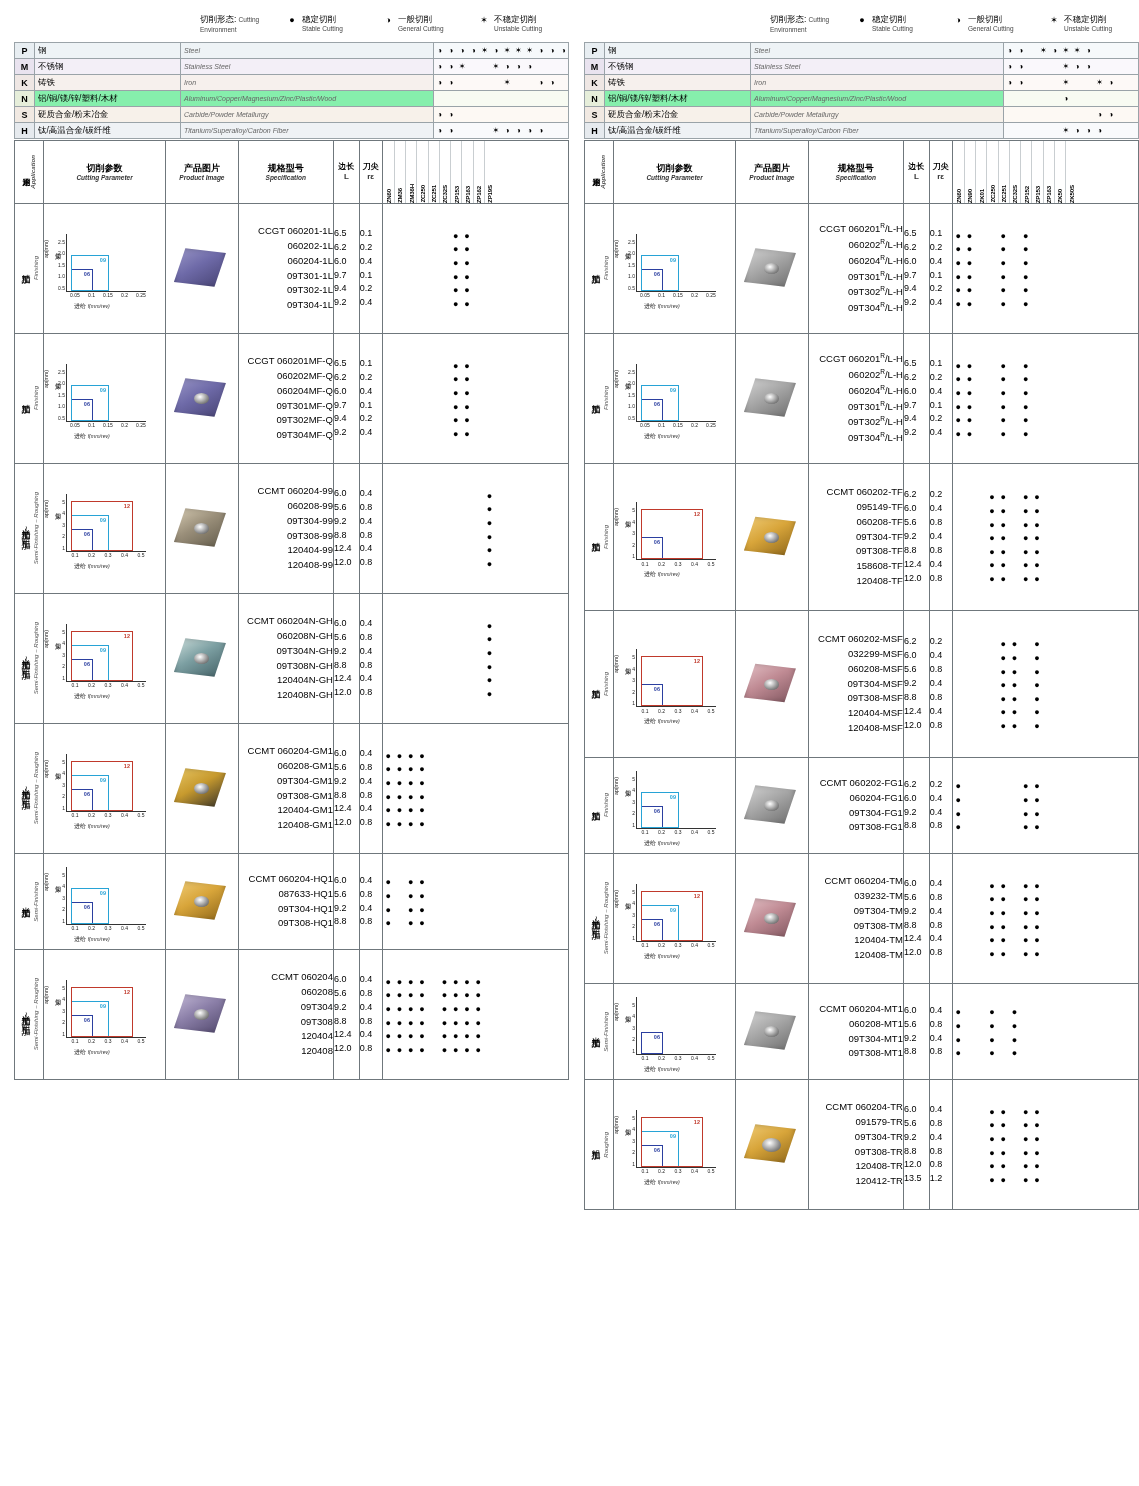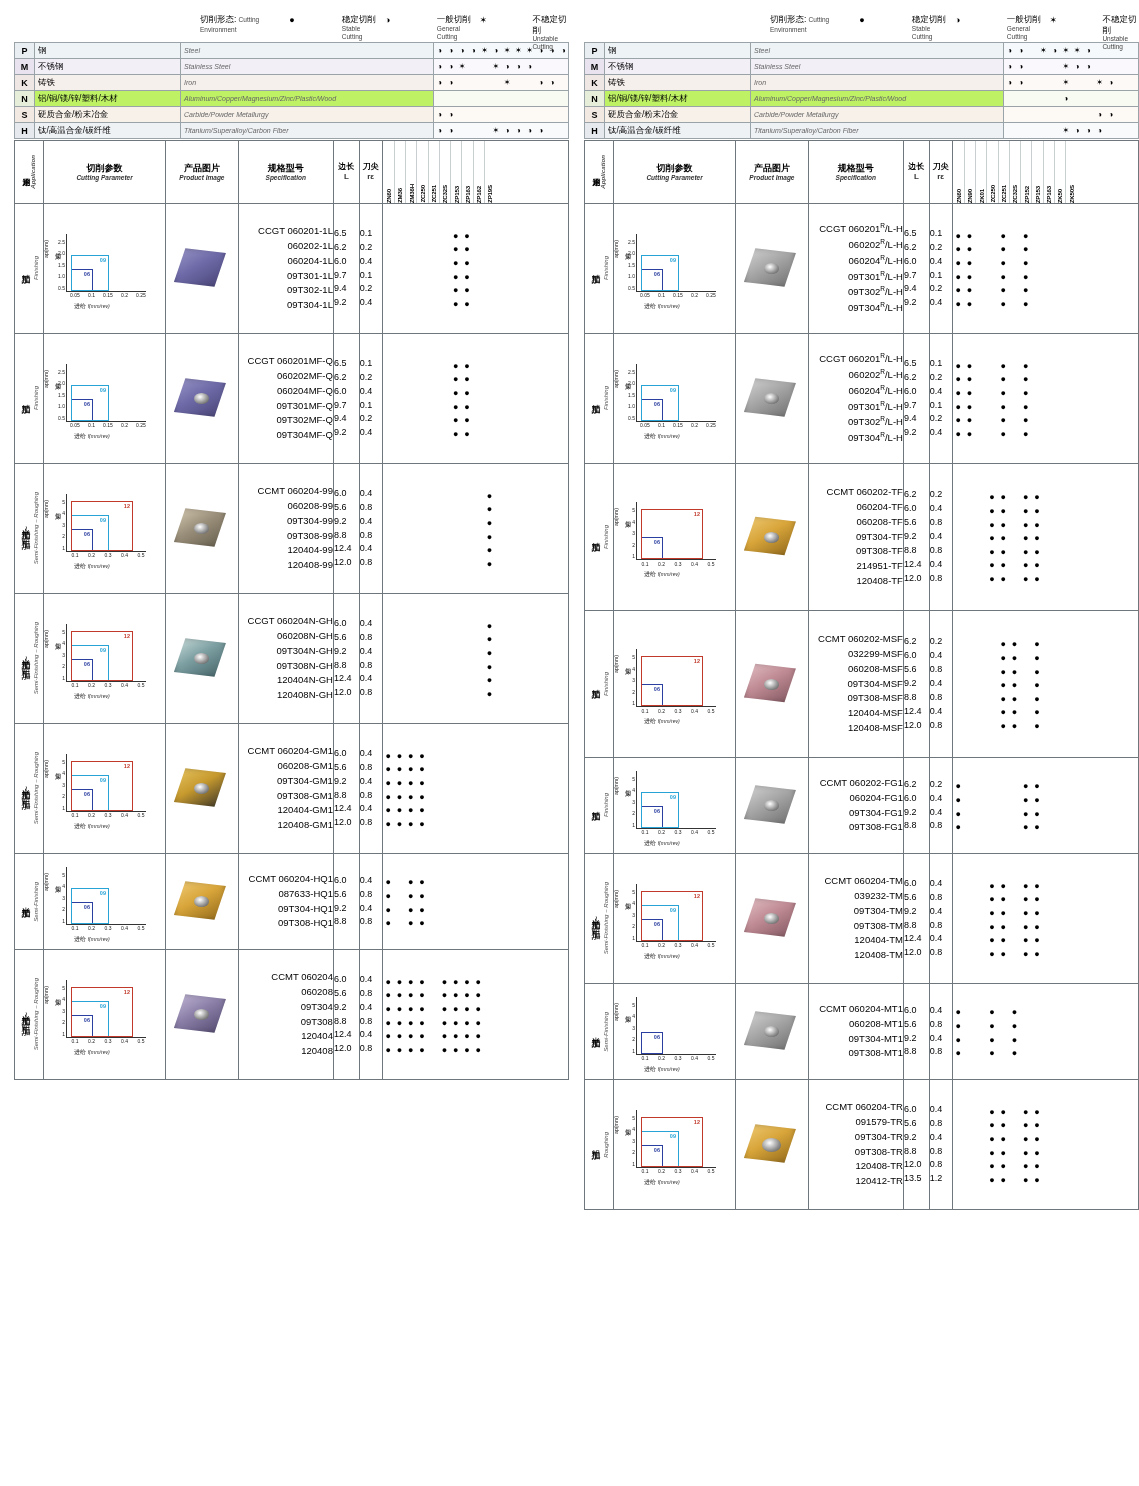--- a/index.html
+++ b/index.html
@@ -50,21 +50,21 @@
     align-items: flex-start;
     gap: 4px;
     width: 96px;
   }
   .legend-item .glyph {
     font-size: 9px;
     line-height: 12px;
     width: 12px;
     text-align: center;
   }
-  .legend-item .txt { line-height: 1.25; margin-left: 40px; }
+  .legend-item .txt { line-height: 1.25; }
   .legend-item .txt .cn { font-size: 8.5px; display: block; }
   .legend-item .txt .en { font-size: 6.5px; color: #444; display: block; }
 
   .dot-stable::before { content: "\25CF"; }
   .dot-general::before { content: "\25D1"; }
   .dot-unstable::before { content: "\2736"; }
 
   
   table.mat {
     border-collapse: collapse;
@@ -101,21 +101,21 @@
   }
   .row-P .code { background: #e8eef2; }
   .row-M .code { background: #e9e3ef; }
   .row-K .code { background: #efe7e4; }
   .row-N .code { background: #e6eeda; }
   .row-S .code { background: #f1e9e2; }
   .row-H .code { background: #e6eaee; }
   .row-P .cn-name, .row-P .en-name { background: #eef3f6; }
   .row-M .cn-name, .row-M .en-name { background: #f3eff7; }
   .row-K .cn-name, .row-K .en-name { background: #f6f0ed; }
-  .row-N .cn-name, .row-N .en-name { background: #bef264; }
+  .row-N .cn-name, .row-N .en-name { background: #86efac; }
   .row-S .cn-name, .row-S .en-name { background: #f7f1ea; }
   .row-H .cn-name, .row-H .en-name { background: #eff2f5; }
   .row-P .dots-cell { background: #f6f9fb; }
   .row-M .dots-cell { background: #faf8fc; }
   .row-K .dots-cell { background: #fdf9f7; }
   .row-N .dots-cell { background: #f8fbf2; }
   .row-S .dots-cell { background: #fdf9f4; }
   .row-H .dots-cell { background: #f9fafc; }
 
   
@@ -1064,21 +1064,21 @@
                 <div class="xlab"><span>进给 </span><i>f(mm/rev)</i></div>
               </div>
             </td>
             <td>
               <div class="prod">
                 <div class="rhomb" style="background: linear-gradient(150deg, rgb(207, 224, 221) 0%, rgb(124, 159, 162) 45%, rgb(63, 92, 97) 100%); clip-path: polygon(22% 2%, 100% 14%, 78% 98%, 0% 86%); box-shadow: rgba(0, 0, 0, 0.35) 0px 0px 6px inset;"></div>
                 <div class="hole"></div>
               </div>
             </td>
             <td class="spec">
-              <div>CCGT 060204N-GH</div>
+              <div>CCMT 060204N-GH</div>
               <div>060208N-GH</div>
               <div>09T304N-GH</div>
               <div>09T308N-GH</div>
               <div>120404N-GH</div>
               <div>120408N-GH</div>
             </td>
             <td class="numcol">
               <div>6.0</div>
               <div>5.6</div>
               <div>9.2</div>
@@ -2187,25 +2187,25 @@
               </div>
             </td>
             <td>
               <div class="prod">
                 <div class="rhomb" style="background: linear-gradient(150deg, rgb(240, 205, 121) 0%, rgb(216, 165, 58) 45%, rgb(138, 99, 24) 100%); clip-path: polygon(22% 2%, 100% 14%, 78% 98%, 0% 86%); box-shadow: rgba(0, 0, 0, 0.35) 0px 0px 6px inset;"></div>
                 <div class="hole"></div>
               </div>
             </td>
             <td class="spec">
               <div>CCMT 060202-TF</div>
-              <div>060204-TF</div>
+              <div>095149-TF</div>
               <div>060208-TF</div>
               <div>09T304-TF</div>
               <div>09T308-TF</div>
-              <div>214951-TF</div>
+              <div>158608-TF</div>
               <div>120408-TF</div>
             </td>
             <td class="numcol">
               <div>6.2</div>
               <div>6.0</div>
               <div>5.6</div>
               <div>9.2</div>
               <div>8.8</div>
               <div>12.4</div>
               <div>12.0</div>

